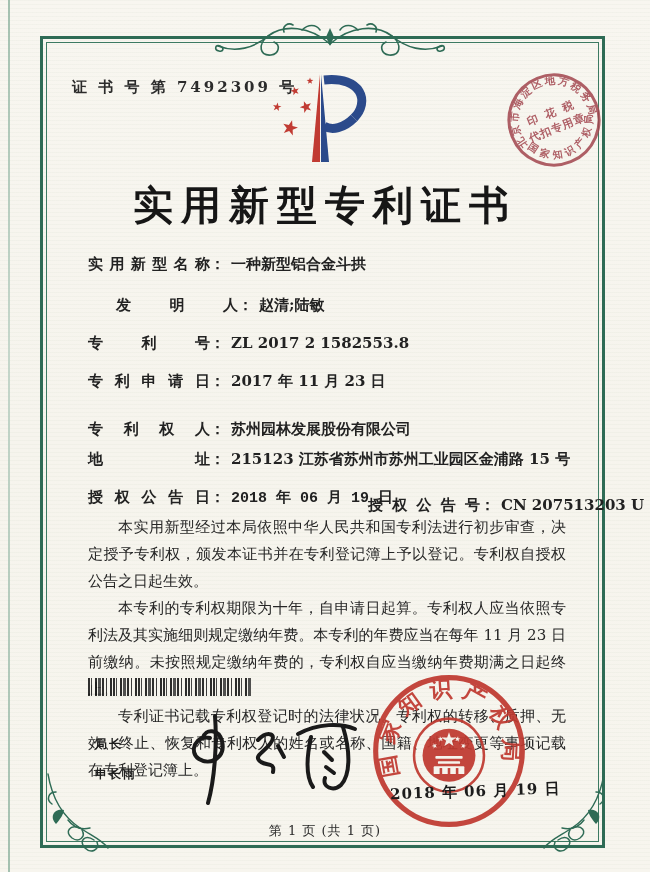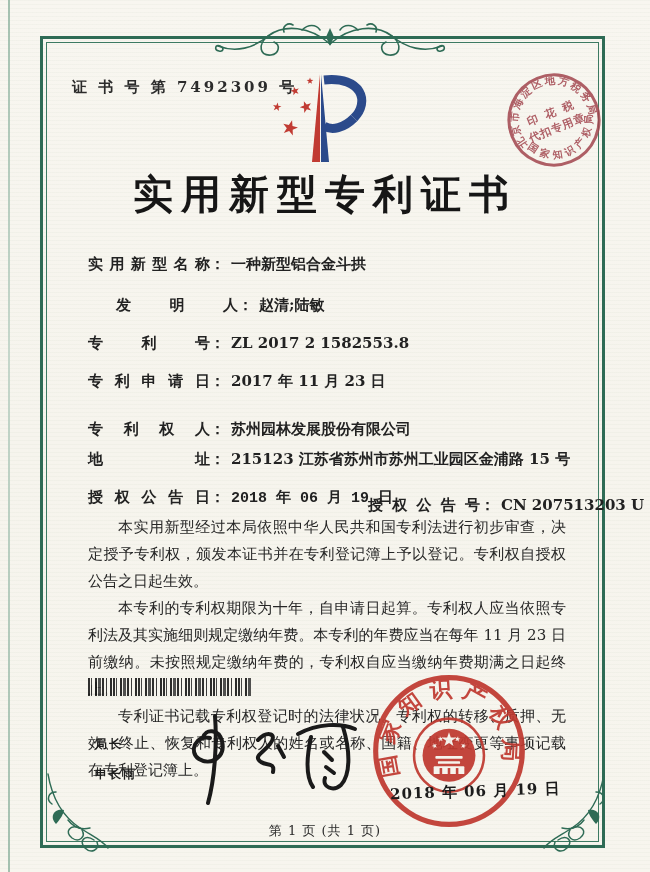--- a/index.html
+++ b/index.html
@@ -31,21 +31,21 @@
     position:absolute;inset:3px;
     border:1px solid #3c7a62;
   }
   .ornament{position:absolute;pointer-events:none;}
   
   .cert-no{
     position:absolute;left:72px;top:78px;
     font-size:15px;letter-spacing:3px;color:#2b2b2b;font-weight:600;
   }
   .title{
-    position:absolute;left:0;top:167px;width:650px;
+    position:absolute;left:0;top:178px;width:650px;
     text-align:center;font-size:40px;font-weight:bold;letter-spacing:8px;
     color:#161616;
   }
   .field-row{position:absolute;left:88px;font-size:15px;font-weight:600;color:#222;white-space:nowrap;}
   .field-row .lbl{display:inline-block;width:122px;text-align:justify;text-align-last:justify;}
   .field-row .colon{display:inline-block;margin-right:6px;}
   .field-row.second{left:368px;}
   .field-row.second .lbl{width:112px;margin-top:8px;}
   .body-text{
     position:absolute;left:88px;top:514px;width:478px;

